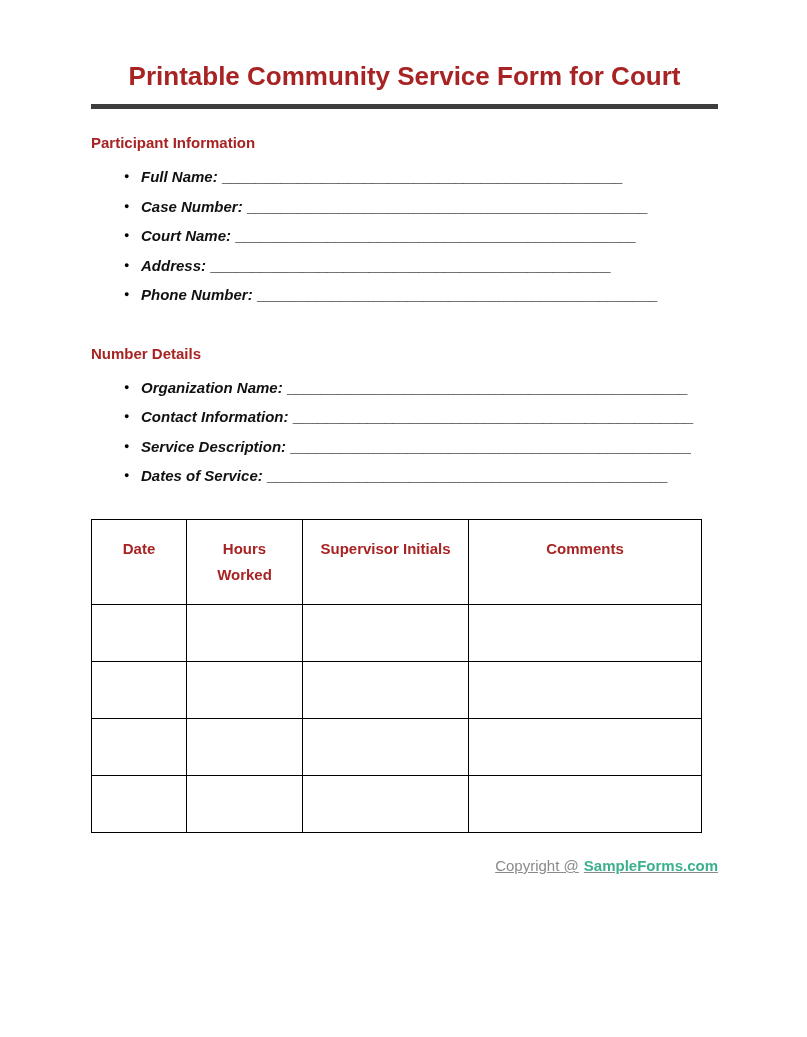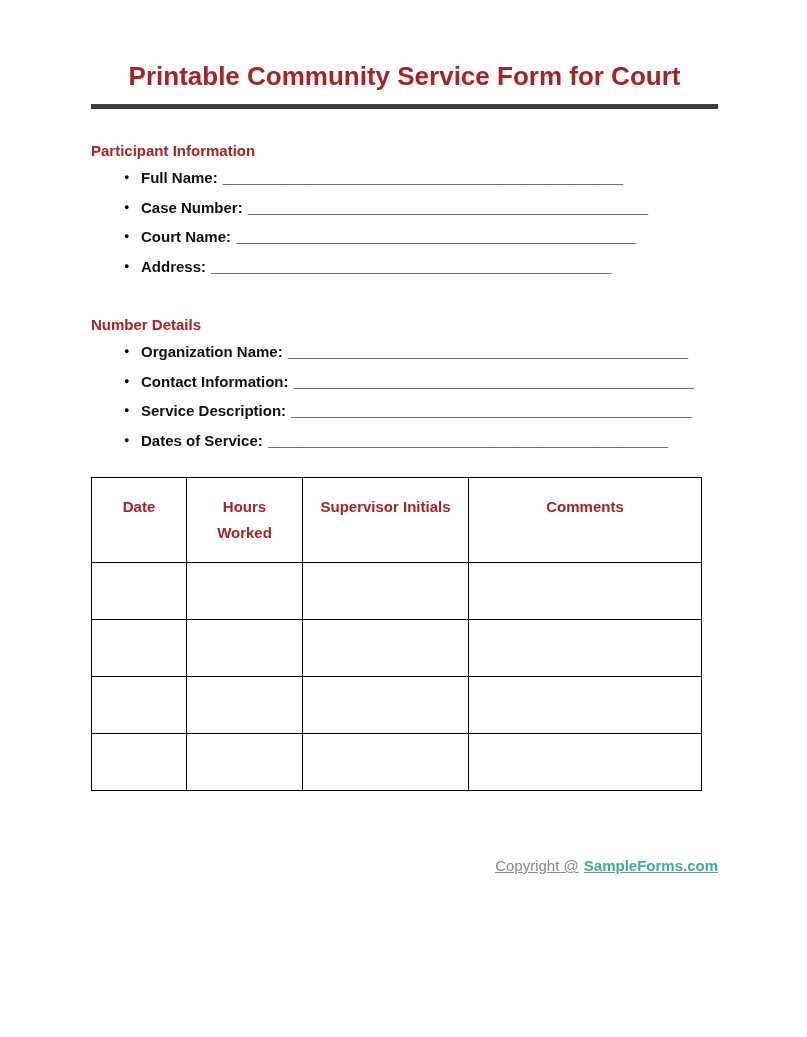--- a/index.html
+++ b/index.html
@@ -34,27 +34,28 @@
     height: 5px;
     background: var(--rule);
     margin-top: 12px;
   }
   .sec {
     color: var(--accent);
     font-size: 15px;
     line-height: 18px;
     font-weight: bold;
   }
-  .sec-participant { margin-top: 33px; }
+  .sec-participant { margin-top: 25px; }
   .sec-service    { margin-top: 35px; }
   .sec-hours      { margin-top: 28px; }
   ul.fields {
     list-style: none;
-    margin-top: 3px;
+    margin-top: 10px;
     padding-left: 32px;
+    font-style: italic;
   }
   ul.fields li {
     position: relative;
     padding-left: 18px;
     font-size: 15px;
     font-weight: bold;
     line-height: 29.5px;
     white-space: nowrap;
     overflow: hidden;
   }
@@ -65,21 +66,21 @@
     top: 0;
     font-size: 9px;
     color: #000;
   }
   .line {
     margin-left: 5px;
     font-weight: bold;
     color: #000;
   }
   table.hours {
-    margin-top: 22px;
+    margin-top: 28px;
     width: 610px;
     border-collapse: collapse;
     table-layout: fixed;
     padding-left: 24px;
   }
   table.hours col.c1 { width: 95px; }
   table.hours col.c2 { width: 116px; }
   table.hours col.c3 { width: 166px; }
   table.hours col.c4 { width: 233px; }
   table.hours th, table.hours td {
@@ -131,20 +132,23 @@
         <span class="lbl">Full Name:</span><span class="line">________________________________________________</span>
       </li>
       <li>
         <span class="lbl">Case Number:</span><span class="line">________________________________________________</span>
       </li>
       <li>
         <span class="lbl">Court Name:</span><span class="line">________________________________________________</span>
       </li>
       <li>
         <span class="lbl">Address:</span><span class="line">________________________________________________</span>
+      </li>
+      <li>
+        <span class="lbl">Phone Number:</span><span class="line">________________________________________________</span>
       </li>
     </ul>
 
     <h2 class="sec sec-service">Number Details</h2>
     <ul class="fields">
       <li>
         <span class="lbl">Organization Name:</span><span class="line">________________________________________________</span>
       </li>
       <li>
         <span class="lbl">Contact Information:</span><span class="line">________________________________________________</span>

